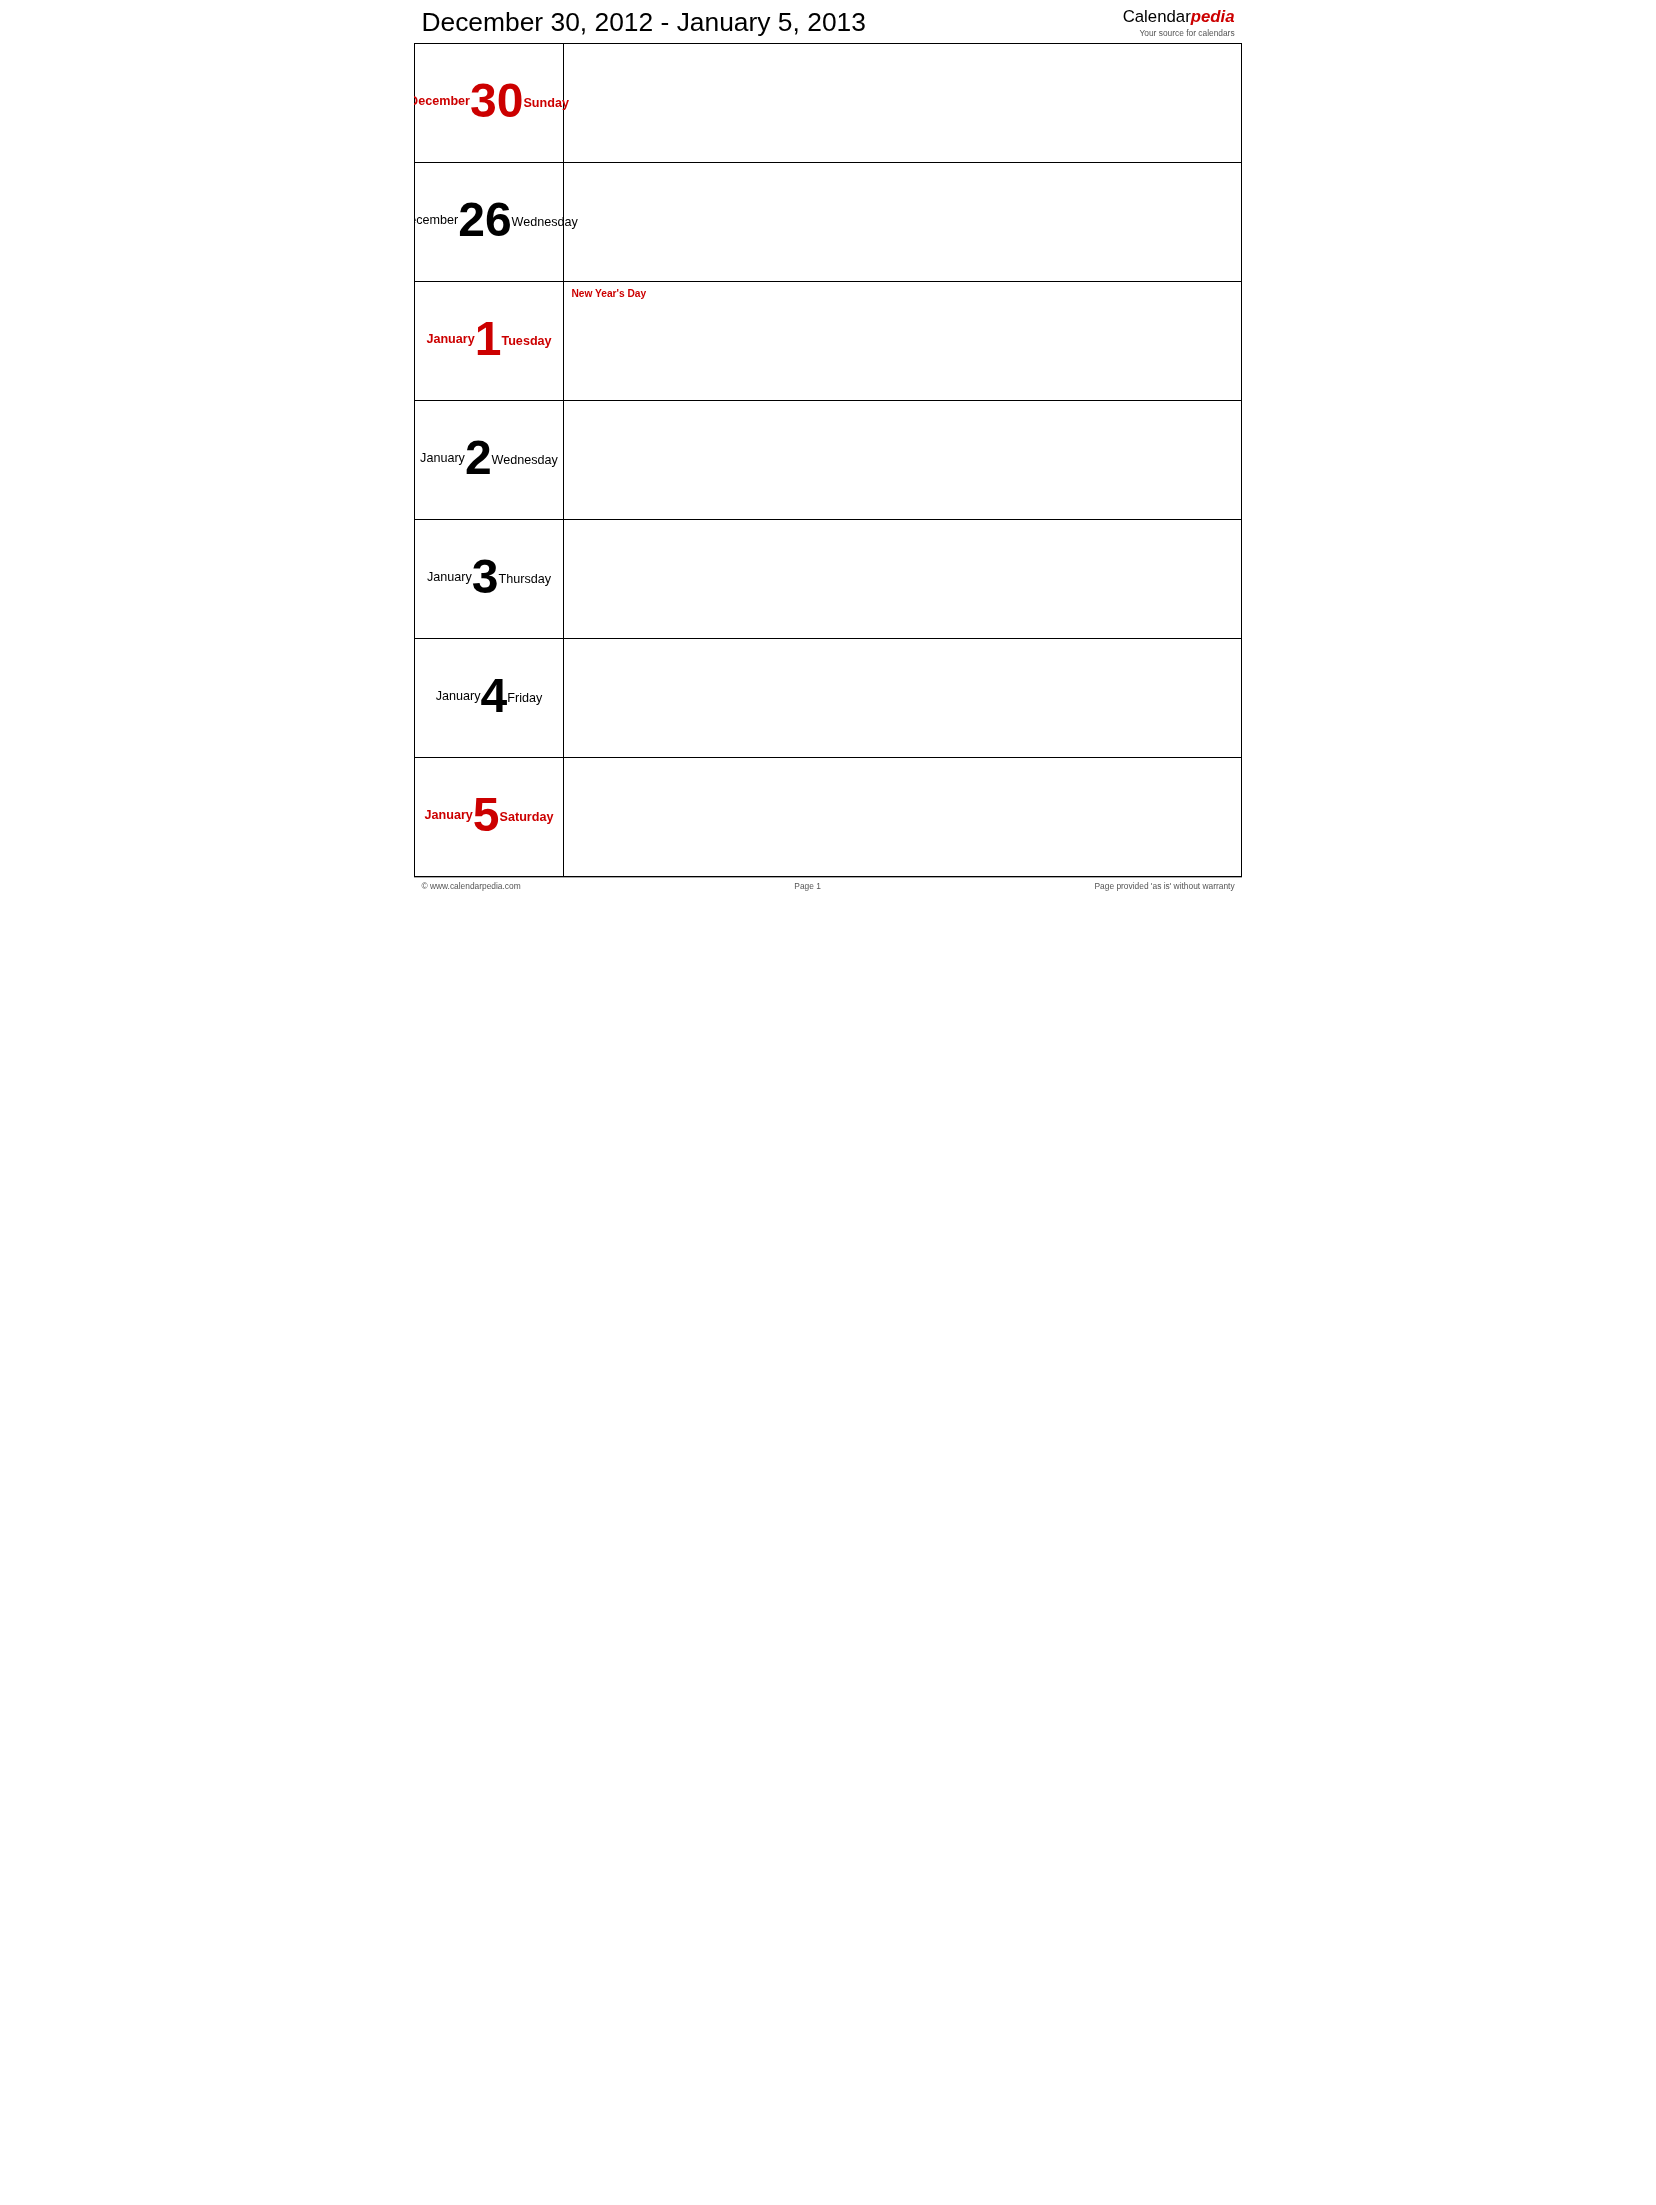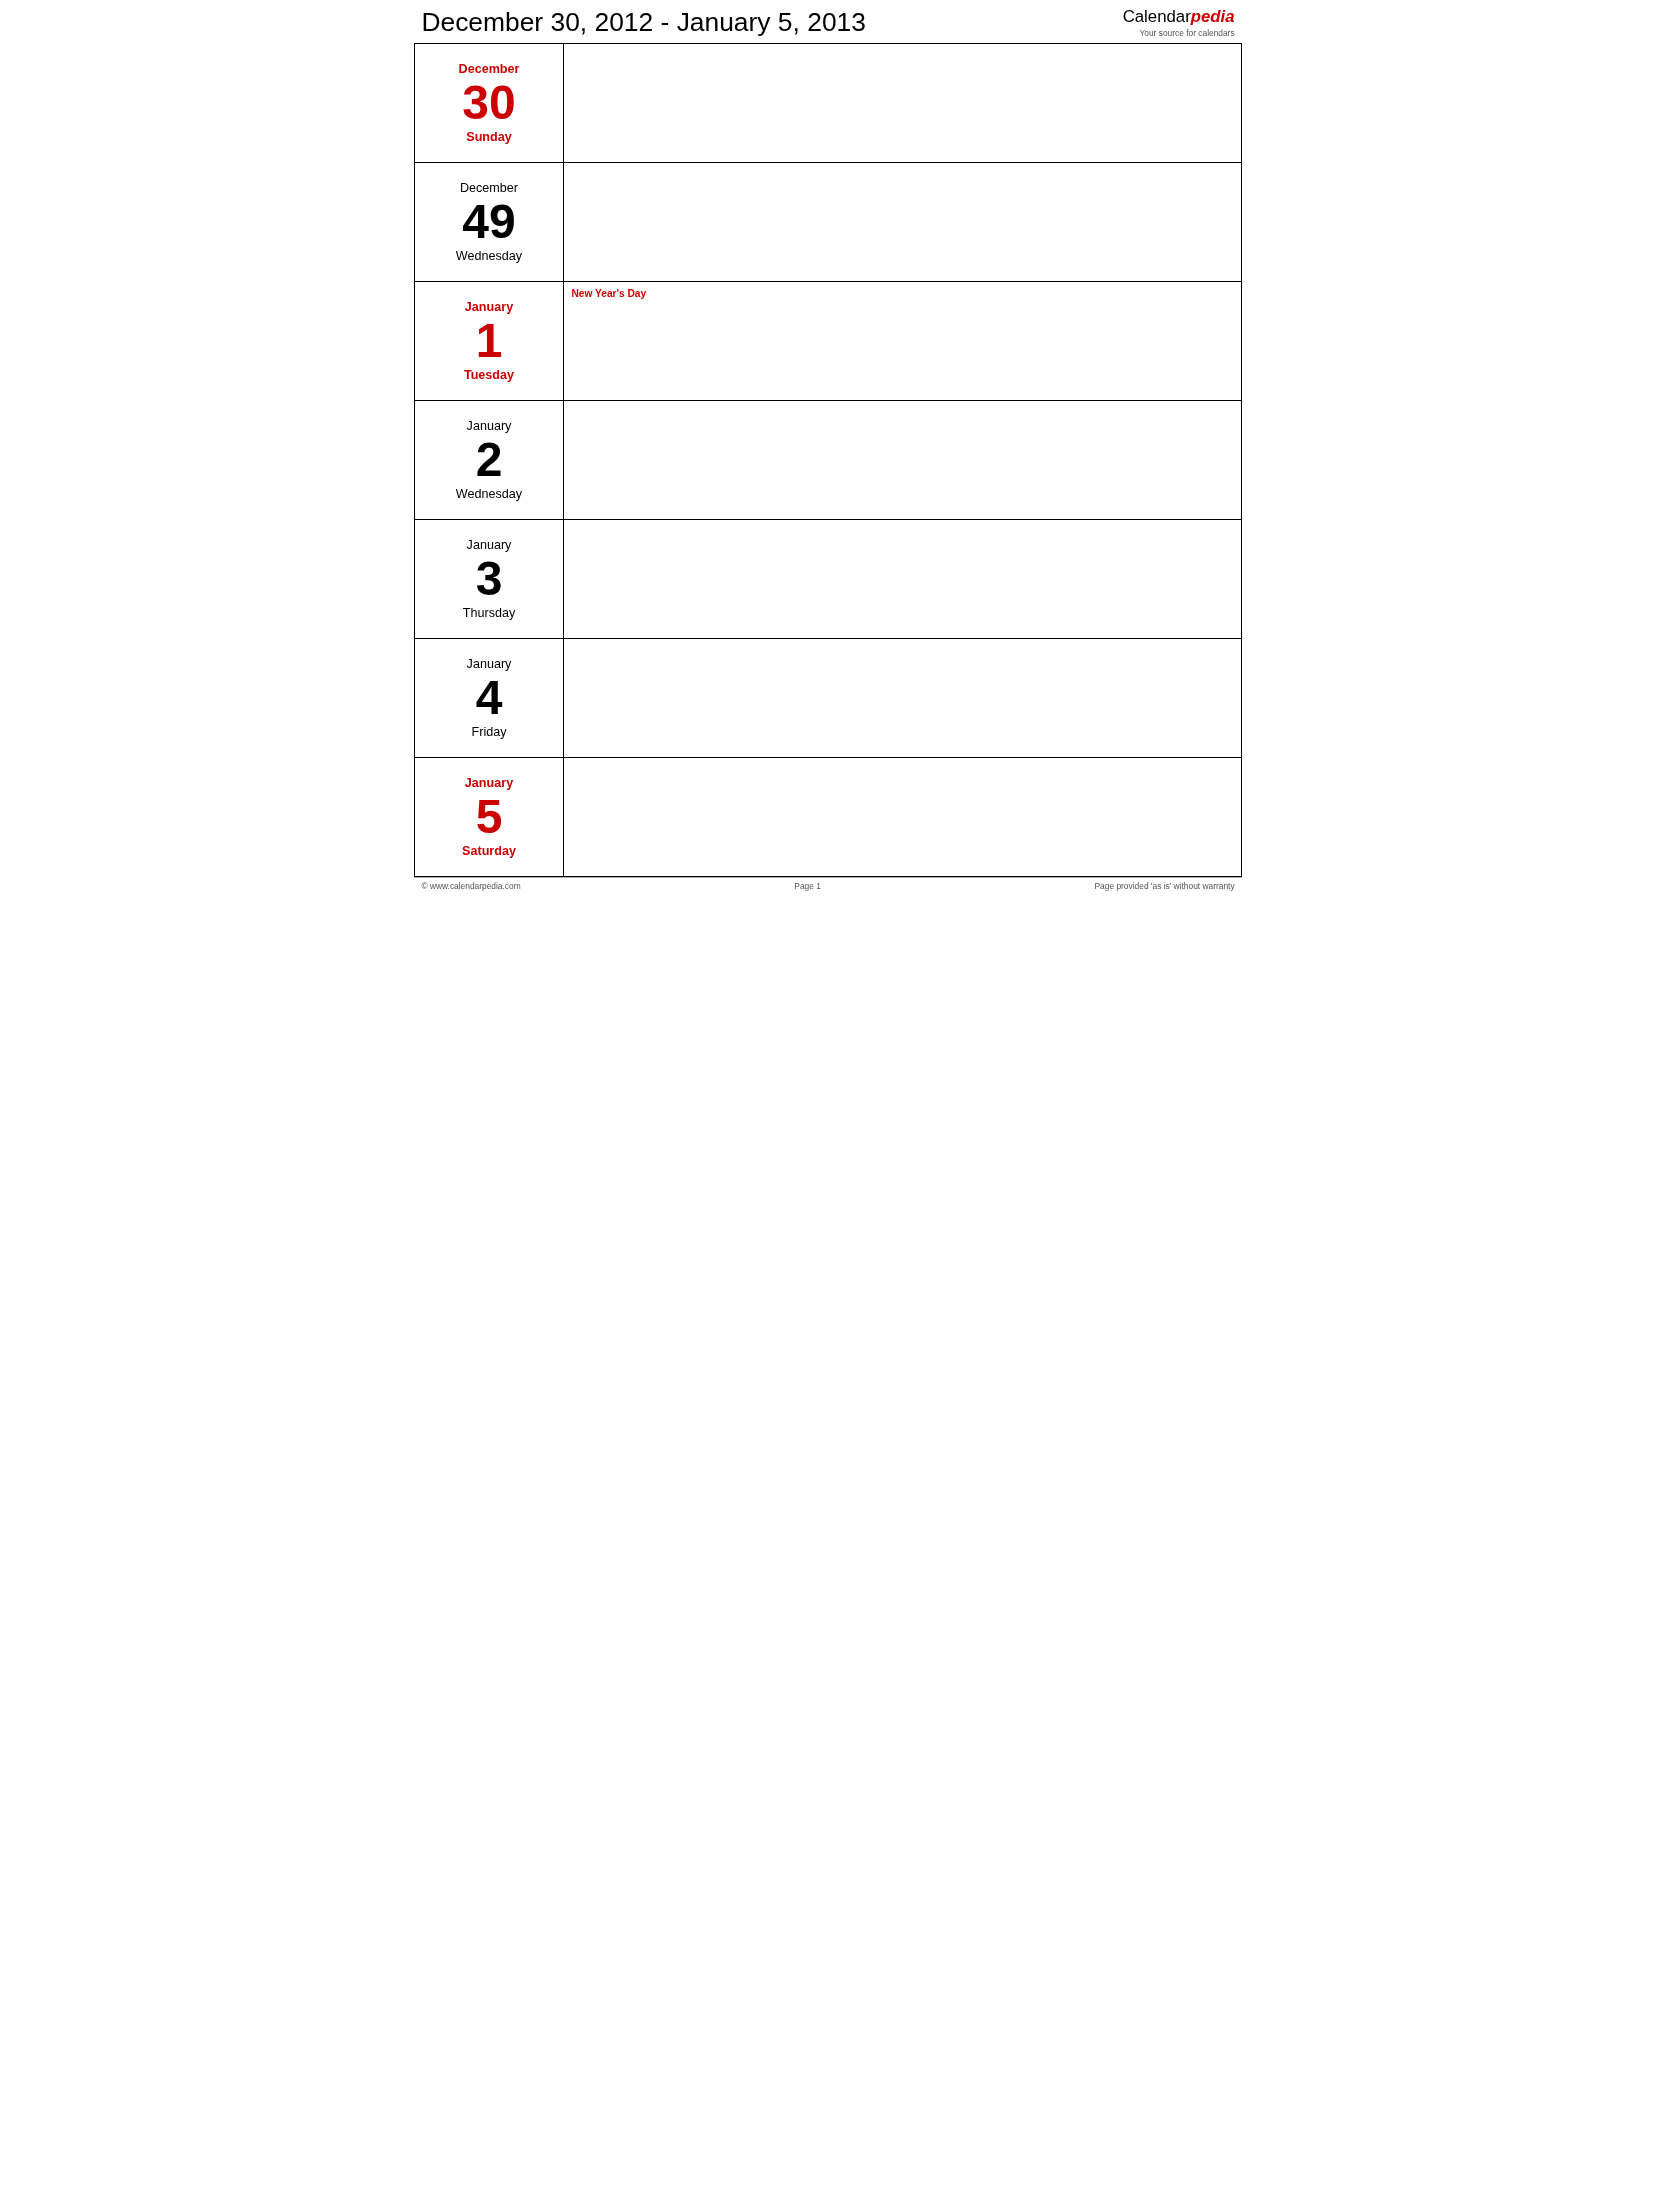--- a/index.html
+++ b/index.html
@@ -63,21 +63,21 @@
       display: flex;
       border-bottom: 1.1px solid #000;
       min-height: 119px;
     }
 
     .day-label {
       width: 149px;
       min-width: 149px;
       border-right: 1.1px solid #000;
       display: flex;
-      flex-direction: column;
+      flex-direction: row;
       align-items: center;
       justify-content: center;
       padding: 7.4px 3.7px;
       text-align: center;
     }
 
     .day-label .month-name {
       font-size: 1.05em;
       font-weight: normal;
       margin-bottom: 3px;
@@ -158,21 +158,21 @@
         <span class="day-number">30</span>
         <span class="day-name">Sunday</span>
       </div>
       <div class="day-content">
         
       </div>
     </div>
       <div class="day-row">
       <div class="day-label">
         <span class="month-name">December</span>
-        <span class="day-number">49</span>
+        <span class="day-number">26</span>
         <span class="day-name">Wednesday</span>
       </div>
       <div class="day-content">
         
       </div>
     </div>
       <div class="day-row">
       <div class="day-label highlight">
         <span class="month-name">January</span>
         <span class="day-number">1</span>

